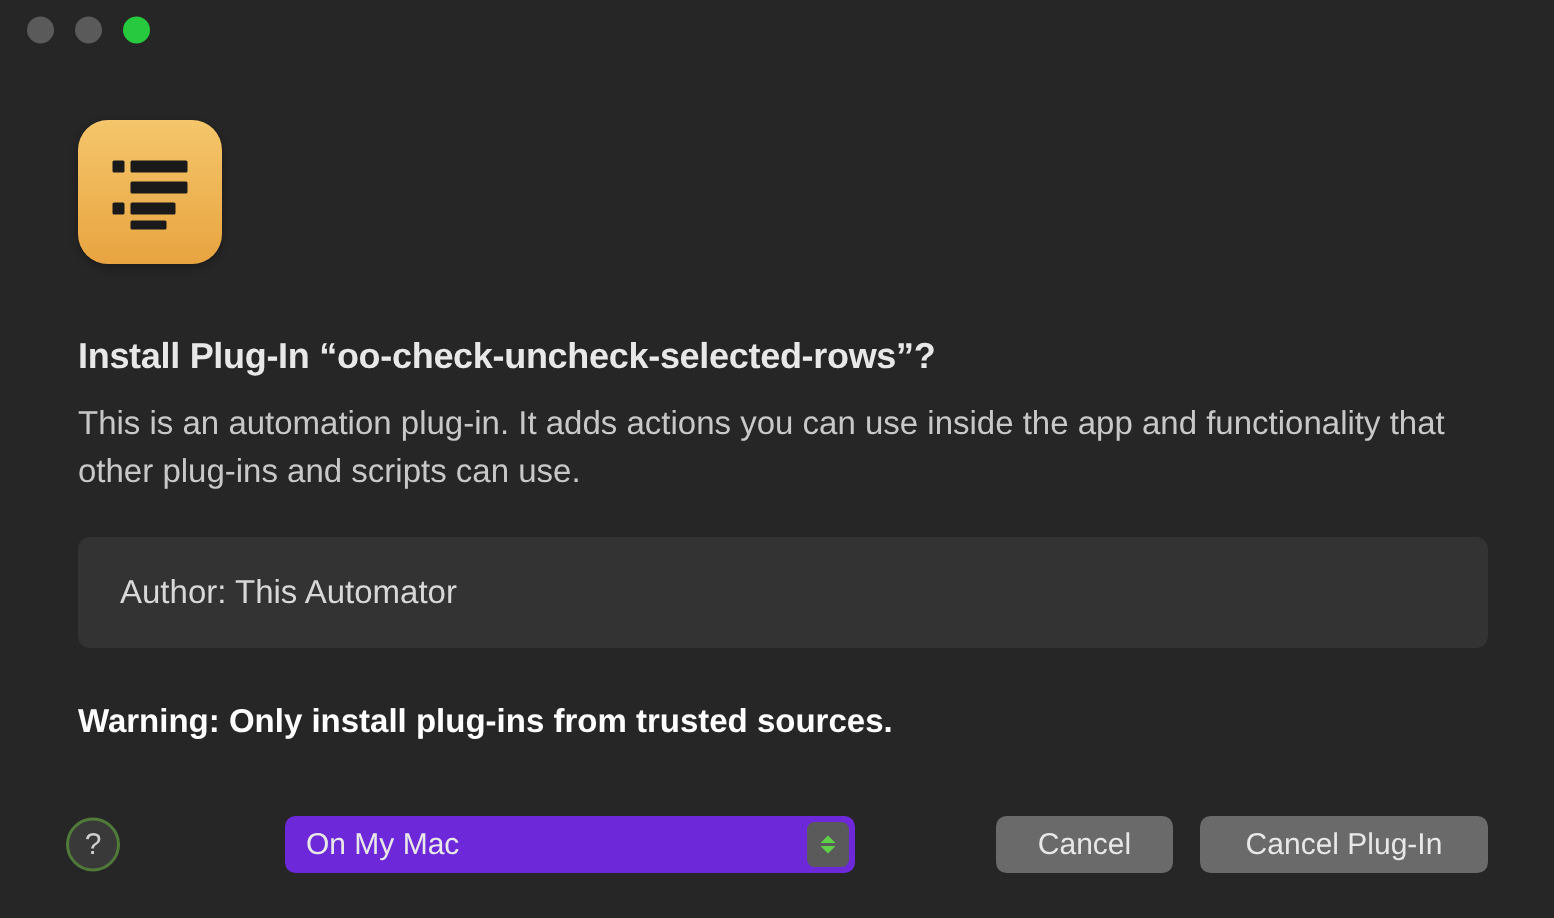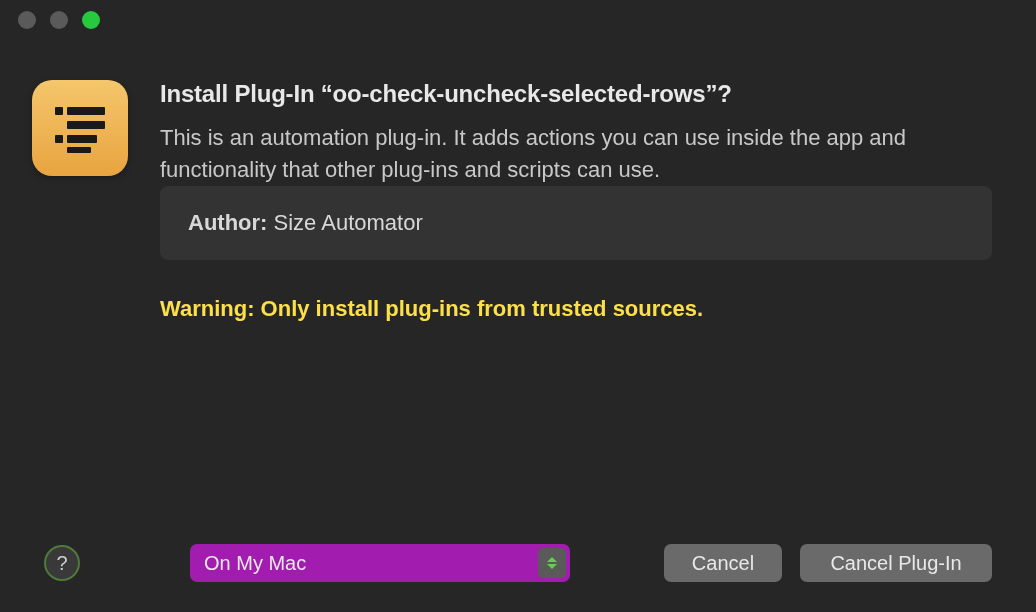--- a/index.html
+++ b/index.html
@@ -25,23 +25,24 @@
     }
     .traffic-light {
       width: 18px;
       height: 18px;
       border-radius: 50%;
     }
     .traffic-close { background: #5a5a5a; }
     .traffic-min { background: #5a5a5a; }
     .traffic-zoom { background: #27c93f; }
     .content {
-      padding: 40px 44px 0 32px;
-      display: flex;
-      gap: 32px;
+      padding: 40px 44px 0 52px;
+      display: flex;
+      gap: 48px;
+      flex-direction: column;
     }
     .icon-col {
       flex-shrink: 0;
     }
     .app-icon {
       width: 96px;
       height: 96px;
       border-radius: 20px;
       background: linear-gradient(180deg, #f5c66b 0%, #e8a440 100%);
       display: flex;
@@ -56,36 +57,37 @@
       color: #e8e8e8;
       font-size: 24px;
       font-weight: 700;
       margin-bottom: 14px;
       letter-spacing: -0.2px;
     }
     .dialog-subtitle {
       color: #c8c8c8;
       font-size: 22px;
       line-height: 1.45;
+      margin-bottom: 28px;
     }
     .info-panel {
       background: #333333;
       border-radius: 8px;
       padding: 20px 28px;
       color: #d8d8d8;
       font-size: 22px;
       line-height: 1.55;
       margin-bottom: 36px;
     }
     .info-panel .label {
-      font-weight: 700;
+      font-weight: 400;
       text-align: right;
     }
     .warning-text {
-      color: #fde047;
+      color: #ffffff;
       font-size: 22px;
       font-weight: 700;
       margin-bottom: 34px;
     }
     .footer {
       position: absolute;
       bottom: 30px;
       left: 44px;
       right: 44px;
       display: flex;
@@ -107,21 +109,21 @@
       flex-shrink: 0;
       margin-right: 92px;
     }
     .select-wrap {
       position: relative;
       flex-shrink: 0;
     }
     .location-select {
       width: 380px;
       height: 38px;
-      background: #a21caf;
+      background: #6d28d9;
       border: none;
       border-radius: 7px;
       color: #e8e8e8;
       font-size: 20px;
       padding: 0 14px;
       display: flex;
       align-items: center;
       cursor: pointer;
       position: relative;
     }
@@ -191,21 +193,21 @@
     </div>
   </div>
 
   <div class="main-col">
     <h1 class="dialog-title">Install Plug-In “oo-check-uncheck-selected-rows”?</h1>
     <p class="dialog-subtitle">This is an automation plug-in. It adds actions you can use inside the app and functionality that other plug-ins and scripts can use.</p>
 
     <div class="info-panel">
       <div>
         <span class="label">Author: </span>
-        <span>Size Automator</span>
+        <span>This Automator</span>
       </div>
     </div>
 
     <div class="warning-text">Warning: Only install plug-ins from trusted sources.</div>
   </div>
 </div>
 
 <div class="footer">
   <div class="help-button">?</div>
 

